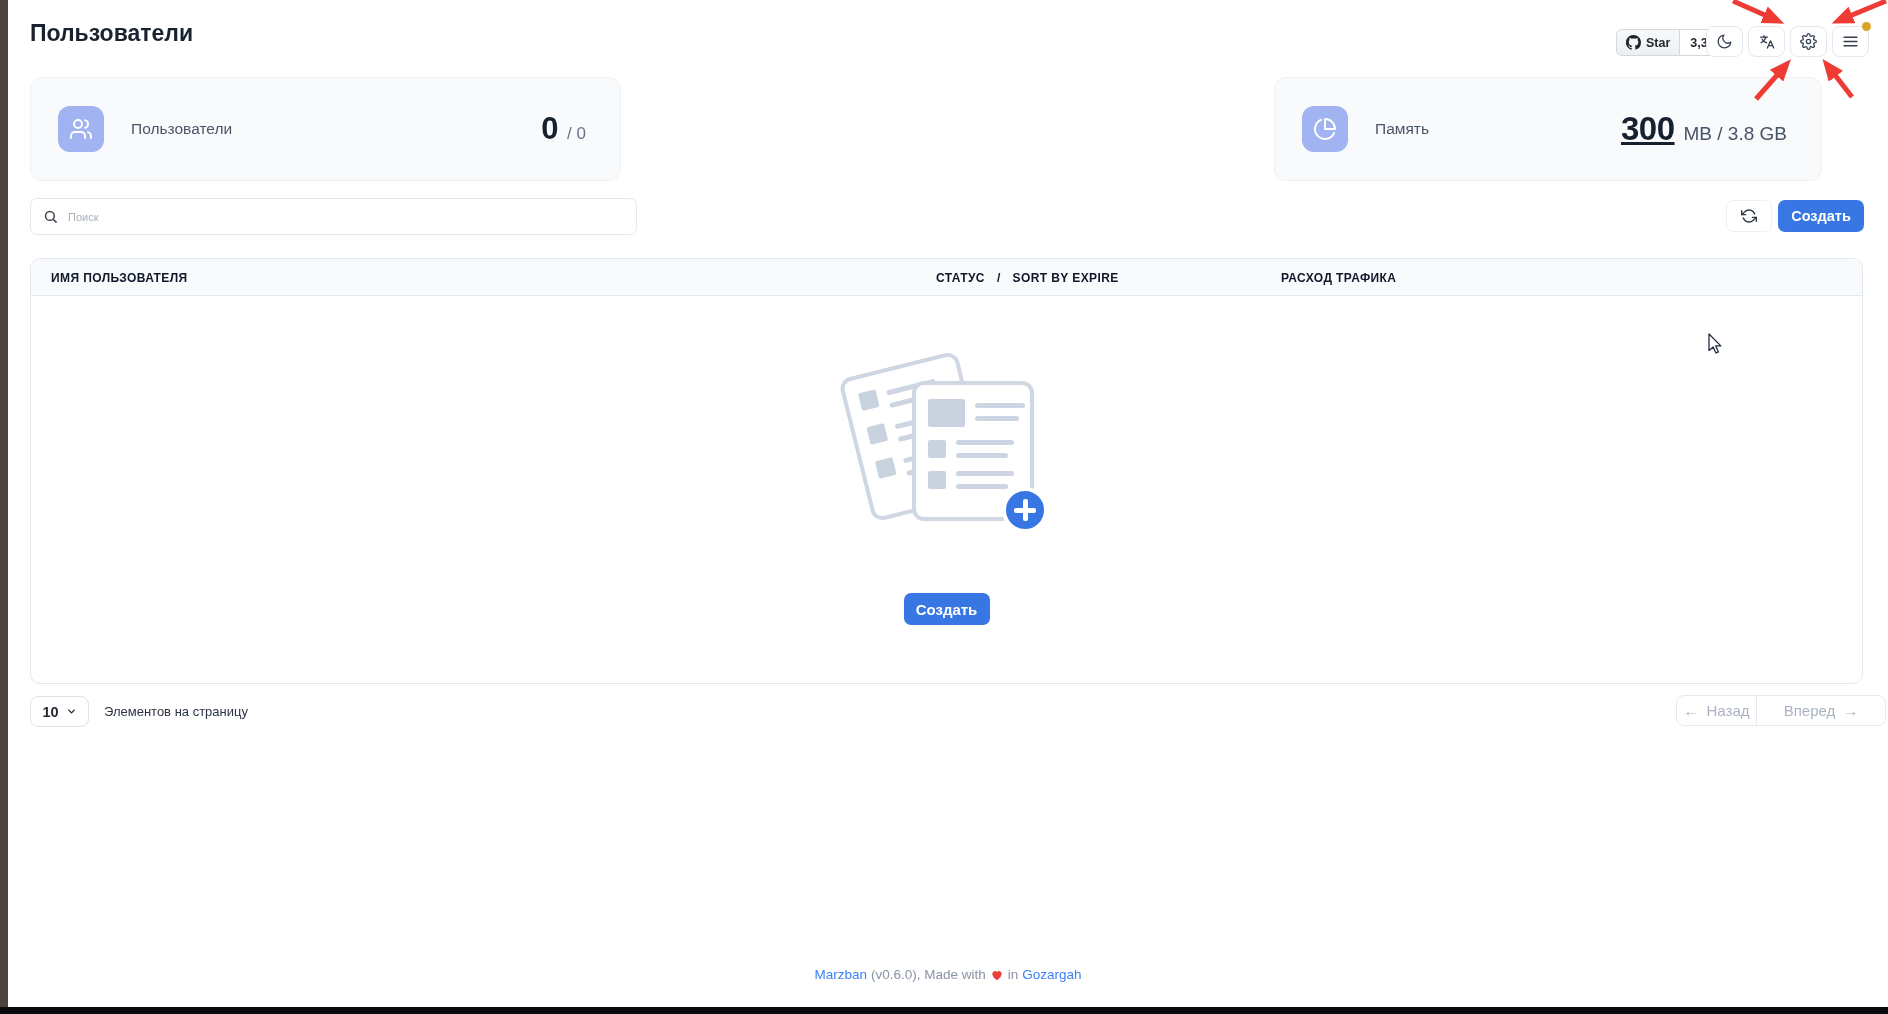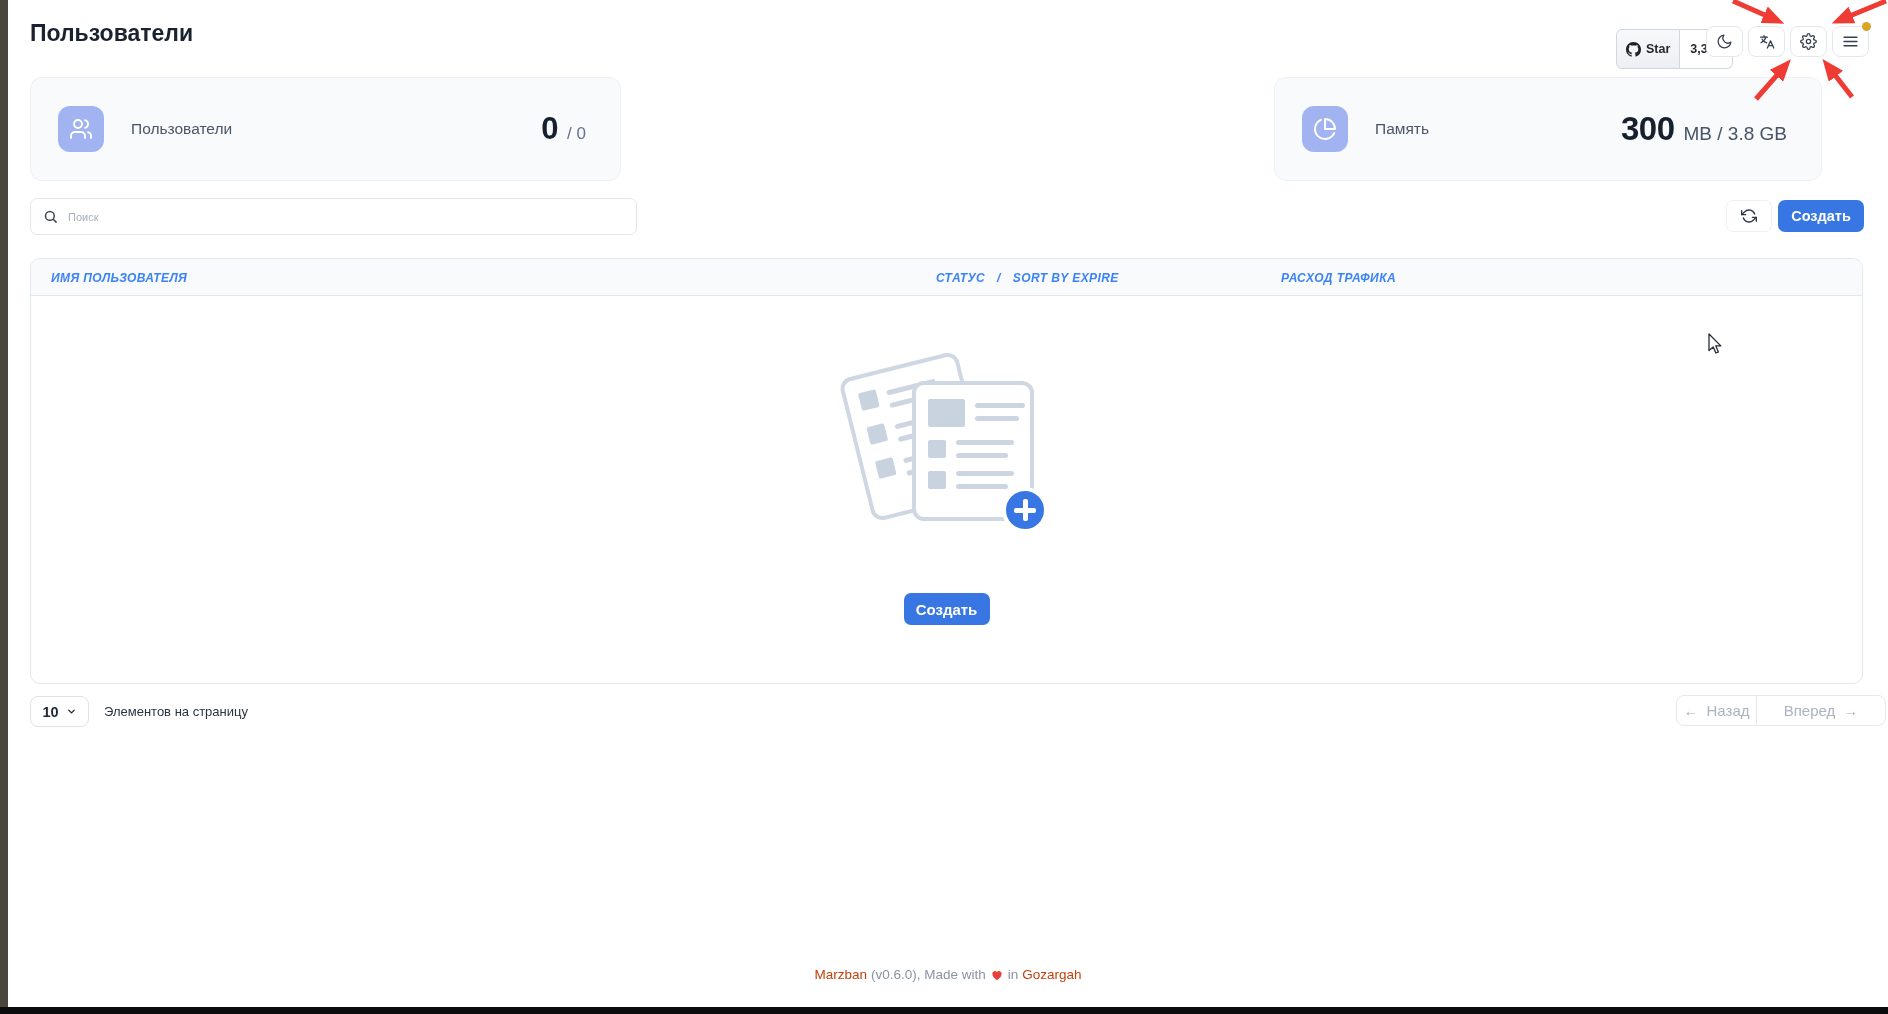--- a/index.html
+++ b/index.html
@@ -8,57 +8,57 @@
     position:relative; width:1888px; height:1014px; overflow:hidden;
     background:#ffffff; font-family:"Liberation Sans","DejaVu Sans",sans-serif;
     color:#2d3748;
   }
   .left-edge { position:absolute; left:0; top:0; width:8px; height:1014px; background:#4b453e; z-index:5; }
   .bottom-bar { position:absolute; left:0; bottom:0; width:1888px; height:7px; background:#0b0b0d; z-index:60; }
 
   .page-title { position:absolute; left:30px; top:20px; font-size:23px; font-weight:700; color:#1a2230; }
 
   
-  .gh { position:absolute; left:1616px; top:29px; height:40px; display:flex; font-size:12.5px; font-weight:600; color:#24292f; }
+  .gh { position:absolute; left:1616px; top:29px; height:27px; display:flex; font-size:12.5px; font-weight:600; color:#24292f; }
   .gh-star { display:flex; align-items:center; gap:5px; padding:0 9px; background:linear-gradient(#f7f8fa,#edf0f3);
     border:1px solid #d0d7de; border-radius:6px 0 0 6px; cursor:pointer; }
   .gh-count { display:flex; align-items:center; padding:0 10px; background:#fff; border:1px solid #d0d7de; border-left:none;
     border-radius:0 6px 6px 0; cursor:pointer; }
   .icon-btn { position:absolute; top:26px; width:37px; height:31px; background:#fff; border:1px solid #e3e8ee;
     border-radius:8px; display:flex; align-items:center; justify-content:center; cursor:pointer; }
   .dot { position:absolute; top:-5px; right:-3px; width:9px; height:9px; border-radius:50%; background:#d9a427; }
 
   
   .stat-card { position:absolute; top:77px; height:104px; background:#f9fafb; border:1px solid #edf1f5;
     border-radius:12px; display:flex; align-items:center; padding:0 34px 0 27px; }
   .badge { width:46px; height:46px; border-radius:12px; background:#a1b3f1; display:flex; align-items:center; justify-content:center; flex:none; }
   .stat-label { margin-left:27px; font-size:15.5px; color:#4a5568; }
   .stat-value-wrap { margin-left:auto; display:flex; align-items:baseline; }
   .stat-value { font-size:31px; font-weight:700; color:#16202e; letter-spacing:-0.5px; }
   .stat-suffix { margin-left:9px; font-size:17px; color:#65738a; }
   .stat-suffix:empty { display:none; }
-  .c3 .stat-value { font-size:33px; }
+  .c3 .stat-value { font-size:33px;text-decoration:underline; }
   .c3 .stat-suffix { font-size:19px; color:#475467; }
 
   
   .search-box { position:absolute; left:30px; top:198px; width:607px; height:37px; border:1px solid #e2e8f0;
     border-radius:7px; background:#fff; display:flex; align-items:center; padding:0 12px; gap:10px; }
   .search-box input { border:none; outline:none; flex:1; font-size:11px; font-family:inherit; color:#2d3748; background:transparent; }
   .search-box input::placeholder { color:#a7b0bd; }
   .btn { display:flex; align-items:center; justify-content:center; border-radius:7px; cursor:pointer; border:none; font-family:inherit; }
   .refresh-btn { position:absolute; left:1726px; top:200px; width:46px; height:32px; background:#fff; border:1px solid #edf0f4; }
   .primary-btn { background:#3876e4; color:#fff; font-weight:700; }
   .create-btn-top { position:absolute; left:1778px; top:200px; width:86px; height:32px; font-size:14.5px; }
 
   
   .table { position:absolute; left:30px; top:258px; width:1833px; height:426px; background:#fff;
     border:1px solid #e2e8f0; border-radius:10px; }
   .thead { position:relative; height:37px; background:#f8fafc; border-bottom:1px solid #e2e8f0; border-radius:10px 10px 0 0; }
   .th { position:absolute; top:0; height:37px; display:flex; align-items:center; gap:12px;
-    font-size:12px; font-weight:700; color:#3b82f6; letter-spacing:.4px; white-space:nowrap;font-style:italic; }
+    font-size:12px; font-weight:700; color:#0f172a; letter-spacing:.4px; white-space:nowrap; }
 
   
   .illus { position:absolute; left:815px; top:94px; width:250px; height:212px; }
   .doc { position:absolute; background:#fff; border:4px solid #cfd7e3; border-radius:12px; padding:14px 12px; overflow:hidden; }
   .doc-back { left:8px; top:10px; width:122px; height:147px; transform:rotate(-14deg); }
   .doc-front { left:66px; top:28px; width:122px; height:140px; z-index:2; }
   .doc-row { display:flex; gap:10px; margin-bottom:13px; }
   .blk { background:#c9d3e0; border-radius:2px; flex:none; }
   .blk-lg { width:37px; height:28px; }
   .blk-sm { width:18px; height:18px; }
@@ -78,21 +78,21 @@
   .page-size-label { position:absolute; left:104px; top:696px; height:31px; display:flex; align-items:center; font-size:13px; color:#2b3443; }
   .pager { position:absolute; left:1676px; top:695px; display:flex; }
   .pager-btn { height:31px; background:#fff; border:1px solid #e6eaef; color:#aab3bf; font-size:15px; font-family:inherit;
     display:flex; align-items:center; justify-content:center; gap:8px; cursor:default; }
   .pager-prev { width:81px; border-radius:8px 0 0 8px; }
   .pager-next { width:130px; border-radius:0 8px 8px 0; margin-left:-1px; }
 
   
   .footer { position:absolute; left:8px; right:0; top:967px; display:flex; justify-content:center; align-items:center; gap:4px;
     font-size:13.5px; color:#8a94a3; }
-  .footer .link { color:#c2410c; cursor:pointer;text-align:right; }
+  .footer .link { color:#3b82f6; cursor:pointer;text-align:right; }
 
   .overlay { position:absolute; left:0; top:0; z-index:50; pointer-events:none; }
 </style>
 </head>
 <body>
 
 <div class="screen">
   <div class="left-edge"></div>
 
   <h1 class="page-title">Пользователи</h1>

